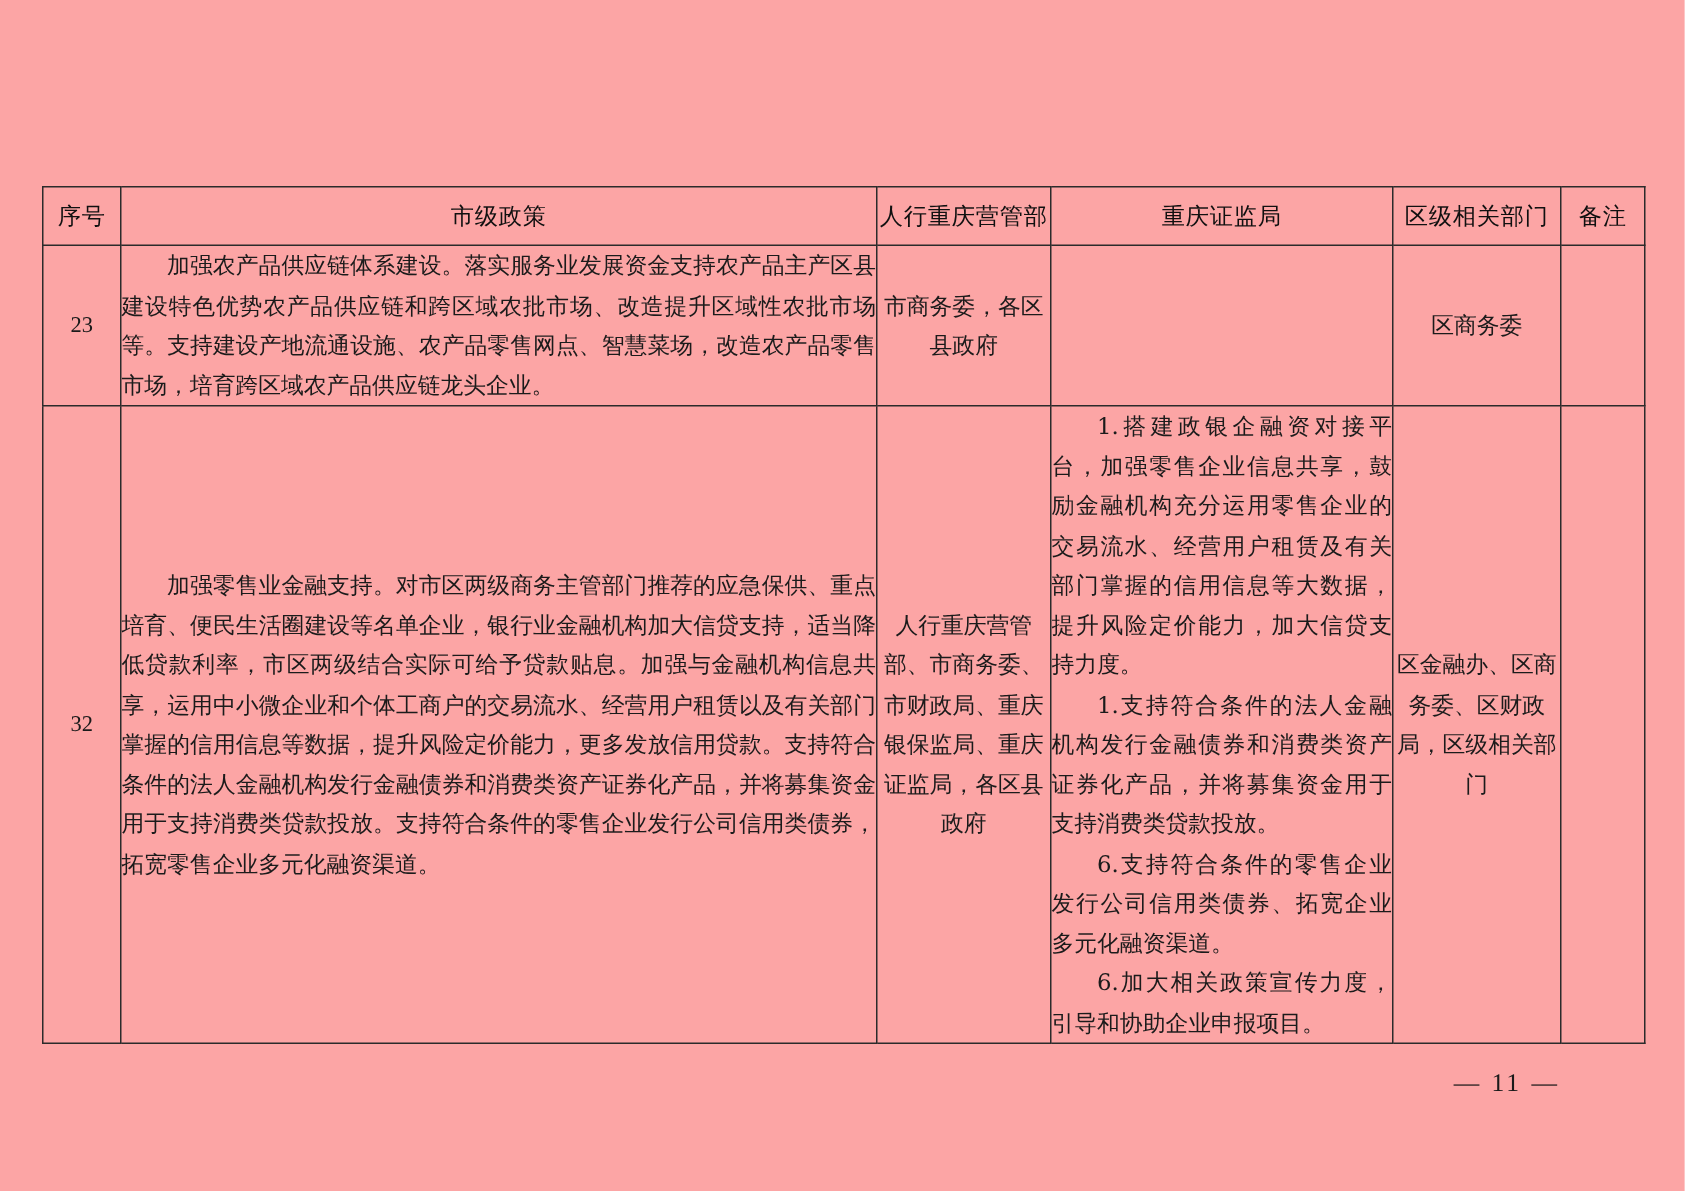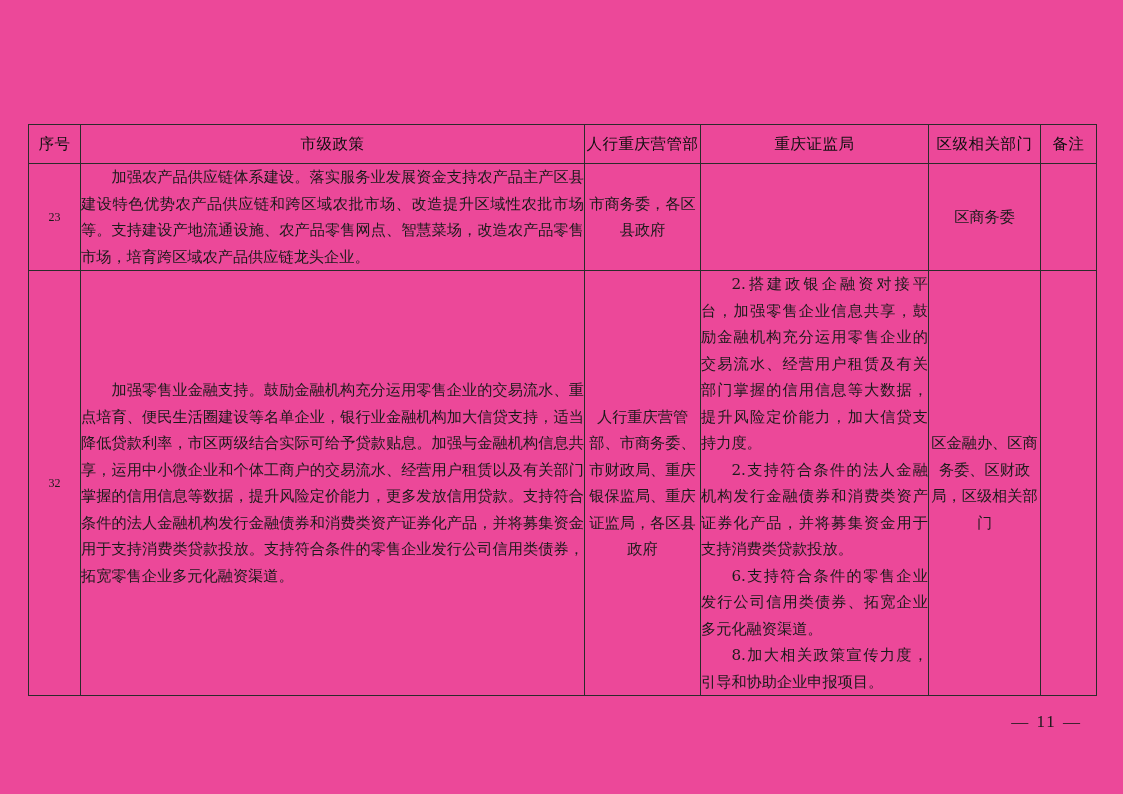--- a/index.html
+++ b/index.html
@@ -12,21 +12,21 @@
     height: 794px;
     position: relative;
     font-family: "Liberation Serif", "DejaVu Serif", serif;
     color: #000000;
     overflow: hidden;
   }
 
   .page {
     position: absolute;
     inset: 0;
-    background: #ec4899;
+    background: #fca5a5;
   }
 
   
   .policy-table {
     position: absolute;
     left: 28px;
     top: 124px;
     width: 1068px;
     border-collapse: collapse;
     table-layout: fixed;
@@ -57,21 +57,21 @@
     letter-spacing: 0.5px;
     color: #101010;
     line-height: 38px;
     white-space: nowrap;
   }
 
   
   .seq-cell {
     text-align: center;
     font-family: "Liberation Serif", "DejaVu Serif", serif;
-    font-size: 12px;
+    font-size: 15px;
     color: #1a1a1a;
   }
 
   .body-text {
     font-family: "DejaVu Serif", "Liberation Serif", serif;
     font-size: 15.2px;
     line-height: 26.5px;
     color: #1b1b1b;
     text-align: justify;
     text-justify: inter-character;
@@ -119,21 +119,20 @@
   .page-number {
     position: absolute;
     left: 0;
     top: 712px;
     width: 1040px;
     text-align: right;
     font-family: "Liberation Serif", "DejaVu Serif", serif;
     font-size: 17px;
     letter-spacing: 2px;
     color: #1a1a1a;
-    margin-left: 42px;
   }
 </style>
 </head>
 <body>
 
 <div class="page">
 
   <table class="policy-table">
     <colgroup>
       <col class="col-seq">
@@ -170,30 +169,30 @@
           <p>区商务委</p>
         </td>
         <td class="remark-cell">
           <span></span>
         </td>
       </tr>
 
       <tr class="row-24">
         <td class="seq-cell">32</td>
         <td class="policy-cell">
-          <p class="body-text">加强零售业金融支持。鼓励金融机构充分运用零售企业的交易流水、重点培育、便民生活圈建设等名单企业，银行业金融机构加大信贷支持，适当降低贷款利率，市区两级结合实际可给予贷款贴息。加强与金融机构信息共享，运用中小微企业和个体工商户的交易流水、经营用户租赁以及有关部门掌握的信用信息等数据，提升风险定价能力，更多发放信用贷款。支持符合条件的法人金融机构发行金融债券和消费类资产证券化产品，并将募集资金用于支持消费类贷款投放。支持符合条件的零售企业发行公司信用类债券，拓宽零售企业多元化融资渠道。</p>
+          <p class="body-text">加强零售业金融支持。对市区两级商务主管部门推荐的应急保供、重点培育、便民生活圈建设等名单企业，银行业金融机构加大信贷支持，适当降低贷款利率，市区两级结合实际可给予贷款贴息。加强与金融机构信息共享，运用中小微企业和个体工商户的交易流水、经营用户租赁以及有关部门掌握的信用信息等数据，提升风险定价能力，更多发放信用贷款。支持符合条件的法人金融机构发行金融债券和消费类资产证券化产品，并将募集资金用于支持消费类贷款投放。支持符合条件的零售企业发行公司信用类债券，拓宽零售企业多元化融资渠道。</p>
         </td>
         <td class="dept-cell">
           <p>人行重庆营管部、市商务委、市财政局、重庆银保监局、重庆证监局，各区县政府</p>
         </td>
         <td class="measures-cell">
-          <p>2.搭建政银企融资对接平台，加强零售企业信息共享，鼓励金融机构充分运用零售企业的交易流水、经营用户租赁及有关部门掌握的信用信息等大数据，提升风险定价能力，加大信贷支持力度。</p>
-          <p>2.支持符合条件的法人金融机构发行金融债券和消费类资产证券化产品，并将募集资金用于支持消费类贷款投放。</p>
+          <p>1.搭建政银企融资对接平台，加强零售企业信息共享，鼓励金融机构充分运用零售企业的交易流水、经营用户租赁及有关部门掌握的信用信息等大数据，提升风险定价能力，加大信贷支持力度。</p>
+          <p>1.支持符合条件的法人金融机构发行金融债券和消费类资产证券化产品，并将募集资金用于支持消费类贷款投放。</p>
           <p>6.支持符合条件的零售企业发行公司信用类债券、拓宽企业多元化融资渠道。</p>
-          <p>8.加大相关政策宣传力度，引导和协助企业申报项目。</p>
+          <p>6.加大相关政策宣传力度，引导和协助企业申报项目。</p>
         </td>
         <td class="dept-cell">
           <p>区金融办、区商务委、区财政局，区级相关部门</p>
         </td>
         <td class="remark-cell">
           <span></span>
         </td>
       </tr>
 
     </tbody>

